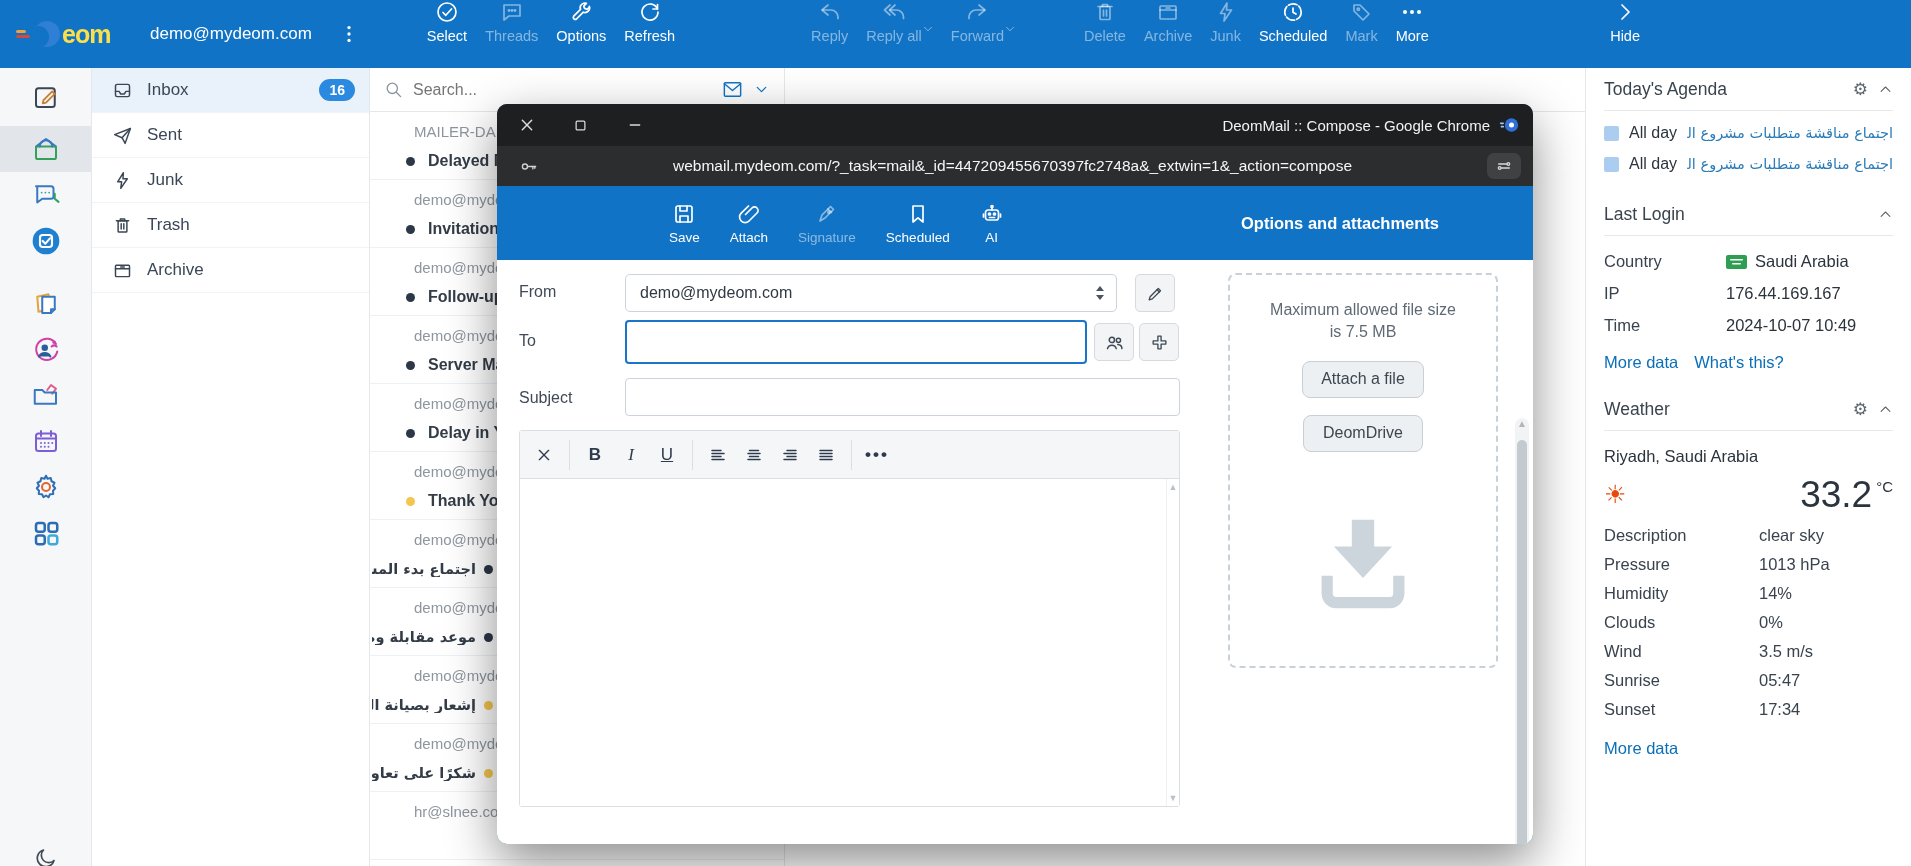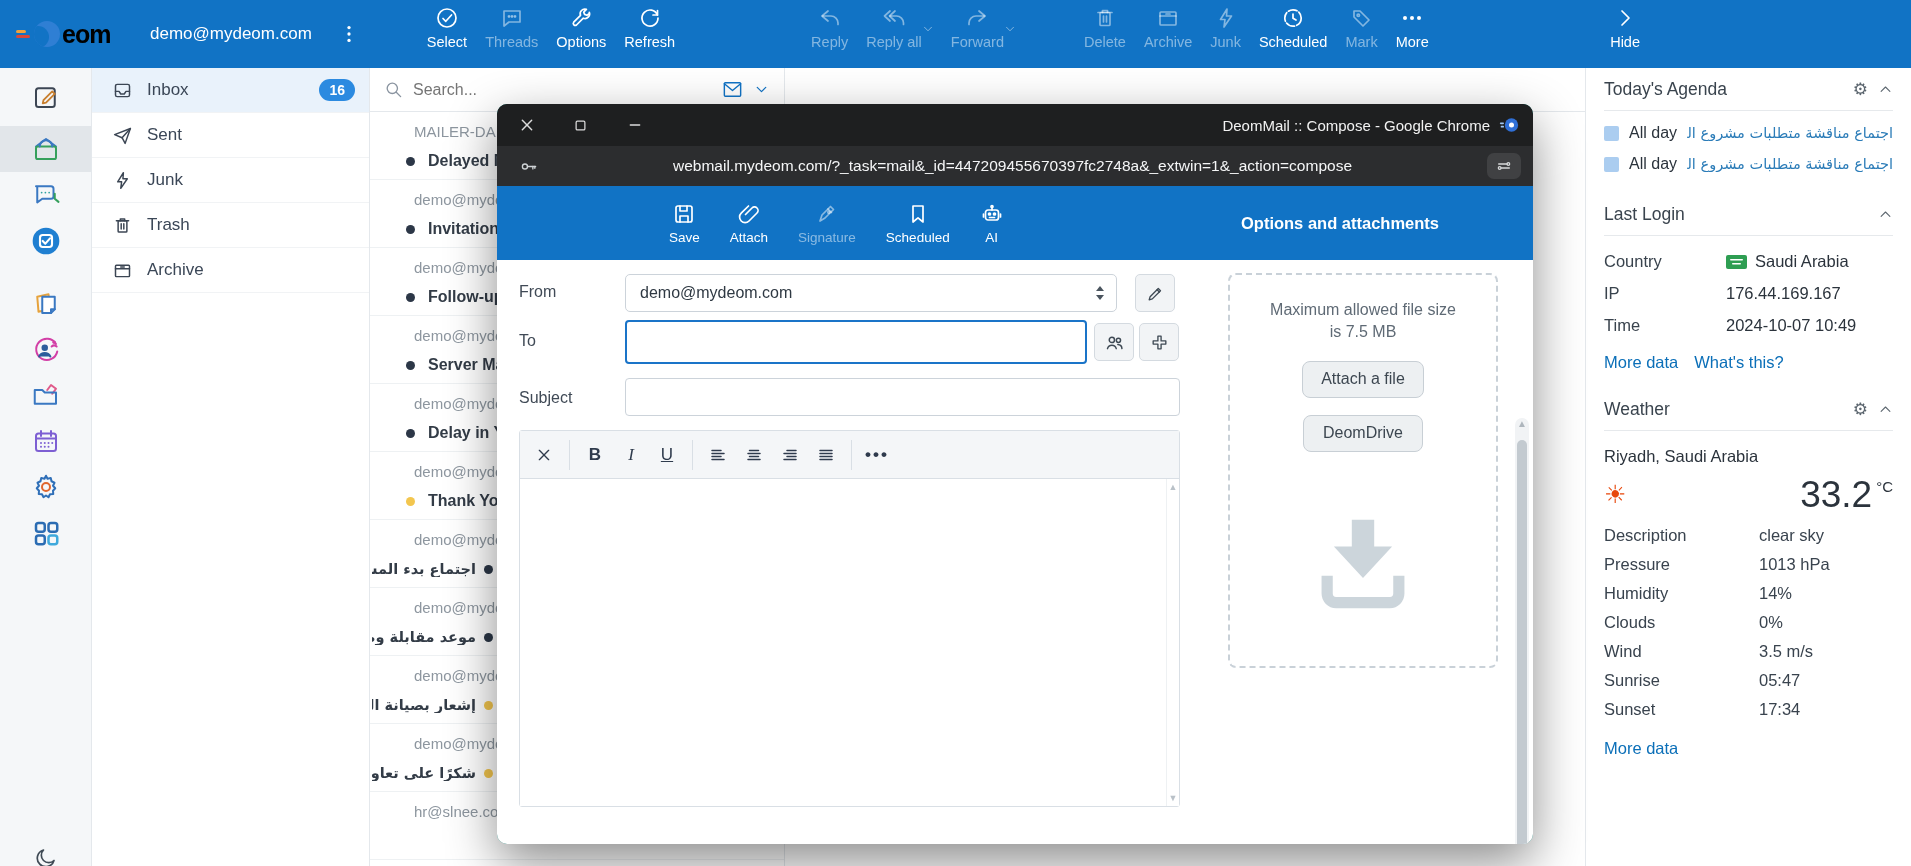--- a/index.html
+++ b/index.html
@@ -13,25 +13,25 @@
   .ico{stroke:currentColor;fill:none;stroke-width:1.7;stroke-linecap:round;stroke-linejoin:round;}
 
   
   .topbar{height:68px;background:var(--blue);display:flex;align-items:stretch;color:#fff;position:relative;z-index:5;}
   .logo{display:flex;align-items:center;margin-left:16px;width:110px;}
   .logo .dashes i{display:block;height:3px;border-radius:2px;margin:2px 0;}
   .logo .dashes i:nth-child(1){width:10px;background:#f0a13a;}
   .logo .dashes i:nth-child(2){width:14px;background:#d8483a;}
   .logo .dee{width:26px;height:26px;border-radius:50%;background:#2f7fd4;margin:0 2px 0 4px;position:relative;overflow:hidden;}
   .logo .dee::after{content:"";position:absolute;left:-7px;top:5px;width:22px;height:22px;border-radius:50%;background:var(--blue);}
-  .logo .word{font-size:25px;font-weight:bold;color:#000000;letter-spacing:-1px;}
+  .logo .word{font-size:25px;font-weight:bold;color:#fde047;letter-spacing:-1px;}
   .account{display:flex;align-items:center;font-size:17px;margin-left:24px;}
   .kebab{display:flex;align-items:center;margin-left:26px;cursor:pointer;}
   .tb-group{display:flex;align-items:flex-start;}
-  .tb-btn{display:flex;flex-direction:column;align-items:center;gap:4px;padding-top:6px;margin:0 9px;cursor:pointer;position:relative;}
+  .tb-btn{display:flex;flex-direction:column;align-items:center;gap:4px;padding-top:0;margin:0 9px;cursor:pointer;position:relative;}
   .tb-btn .lbl{font-size:14.5px;white-space:nowrap;}
   .tb-btn.dis{color:rgba(255,255,255,.48);}
   .tb-btn .chev{position:absolute;right:-13px;top:22px;}
   .spacer{flex:1;}
 
   
   .shell{display:flex;height:845px;position:relative;}
   .rail{width:92px;background:#f5f7f9;border-right:1px solid var(--border);position:relative;}
   .rail .slot{height:46px;display:flex;align-items:center;justify-content:center;}
   .rail .slot.active{background:#e2e6ea;}

